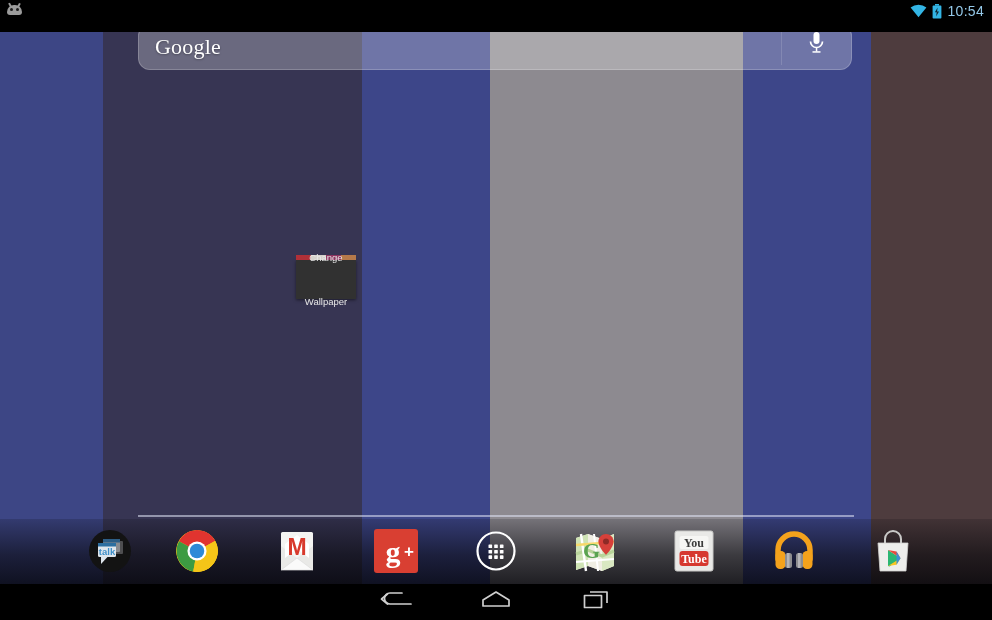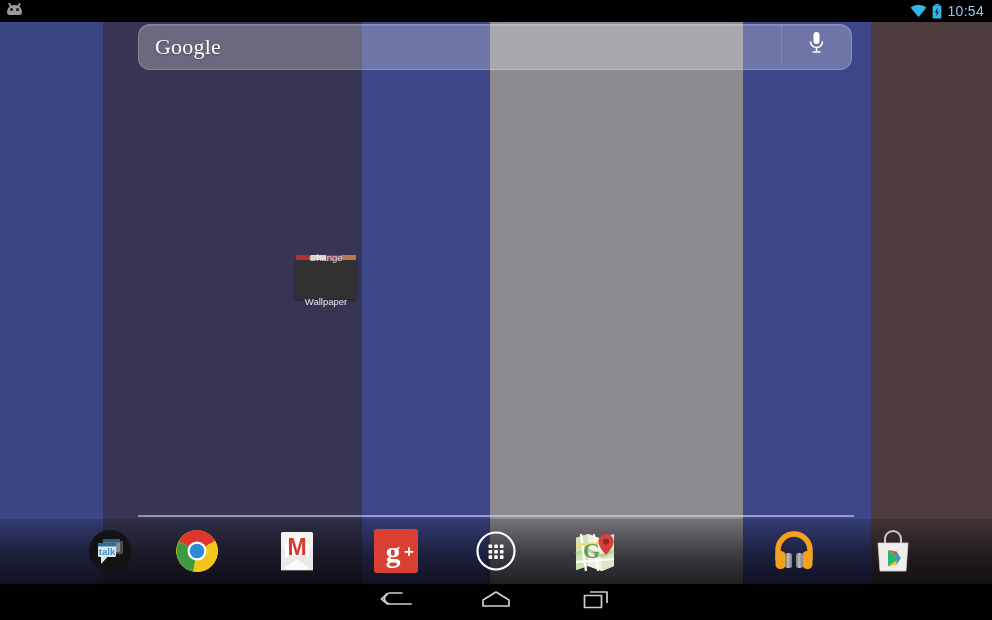--- a/index.html
+++ b/index.html
@@ -9,21 +9,21 @@
   #screen {
     position:relative;
     width:992px; height:620px;
     background:#000;
     overflow:hidden;
   }
 
   
   #status-bar {
     position:absolute; top:0; left:0;
-    width:992px; height:22px;
+    width:992px; height:32px;
     background:#000;
     z-index:60;
   }
   #status-left {
     position:absolute; left:6px; top:3px;
     width:18px; height:16px;
   }
   #android-head {
     position:relative; width:17px; height:12px;
   }
@@ -295,20 +295,32 @@
           <path d="M22 6 L26 43" stroke="#ffffff" stroke-width="2" fill="none"></path>
           <path d="M4 17 L42 14" stroke="#f7d96b" stroke-width="2.6" fill="none"></path>
           <path d="M4 34 L42 31" stroke="#ffffff" stroke-width="1.8" fill="none"></path>
           <text x="11" y="30" font-family="Liberation Serif, serif" font-size="22" font-weight="bold" fill="#5aa351">G</text>
           <path d="M34 6 C29.8 6 26.4 9.4 26.4 13.6 C26.4 19.4 34 27 34 27 C34 27 41.6 19.4 41.6 13.6 C41.6 9.4 38.2 6 34 6 Z" fill="#d6403a"></path>
           <circle cx="34" cy="13.6" r="3" fill="#8e2a26"></circle>
         </svg>
       </span>
     </div>
 
+    <div class="dock-item" id="di-youtube" style="left: 668px;">
+      <span>
+        <svg width="44" height="46" viewBox="0 0 44 46">
+          <rect x="3" y="3" width="38" height="40" rx="2" fill="#e9e9e7"></rect>
+          <rect x="3" y="3" width="38" height="40" rx="2" fill="none" stroke="#c9c9c7" stroke-width="1"></rect>
+          <rect x="7.5" y="8" width="29" height="13" rx="2.5" fill="#f6f6f4"></rect>
+          <text x="22" y="18.5" font-family="Liberation Serif, serif" font-size="12" font-weight="bold" fill="#3c3c3c" text-anchor="middle">You</text>
+          <rect x="7.5" y="23" width="29" height="15" rx="3" fill="#d6382f"></rect>
+          <text x="22" y="34.5" font-family="Liberation Serif, serif" font-size="12" font-weight="bold" fill="#ffffff" text-anchor="middle">Tube</text>
+        </svg>
+      </span>
+    </div>
 
     <div class="dock-item" id="di-music" style="left: 768px;">
       <span>
         <svg width="46" height="44" viewBox="0 0 46 44">
           <path d="M7 30 L7 21 A16 16 0 0 1 39 21 L39 30" fill="none" stroke="#f4a21c" stroke-width="5.5" stroke-linecap="round"></path>
           <rect x="4.5" y="22" width="10" height="18" rx="4.5" fill="#f4a21c"></rect>
           <rect x="31.5" y="22" width="10" height="18" rx="4.5" fill="#f4a21c"></rect>
           <rect x="14" y="24" width="7" height="15" rx="2.5" fill="#8d8d90"></rect>
           <rect x="25" y="24" width="7" height="15" rx="2.5" fill="#8d8d90"></rect>
           <rect x="16" y="24" width="2.5" height="15" fill="#b5b5b8"></rect>

